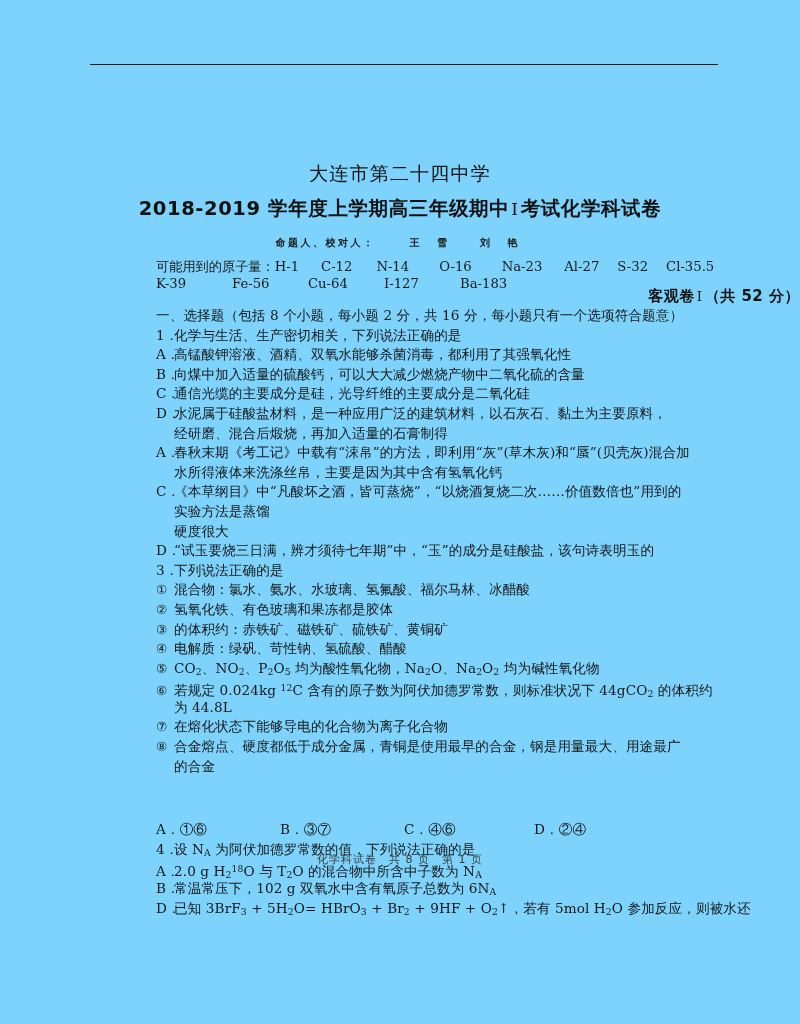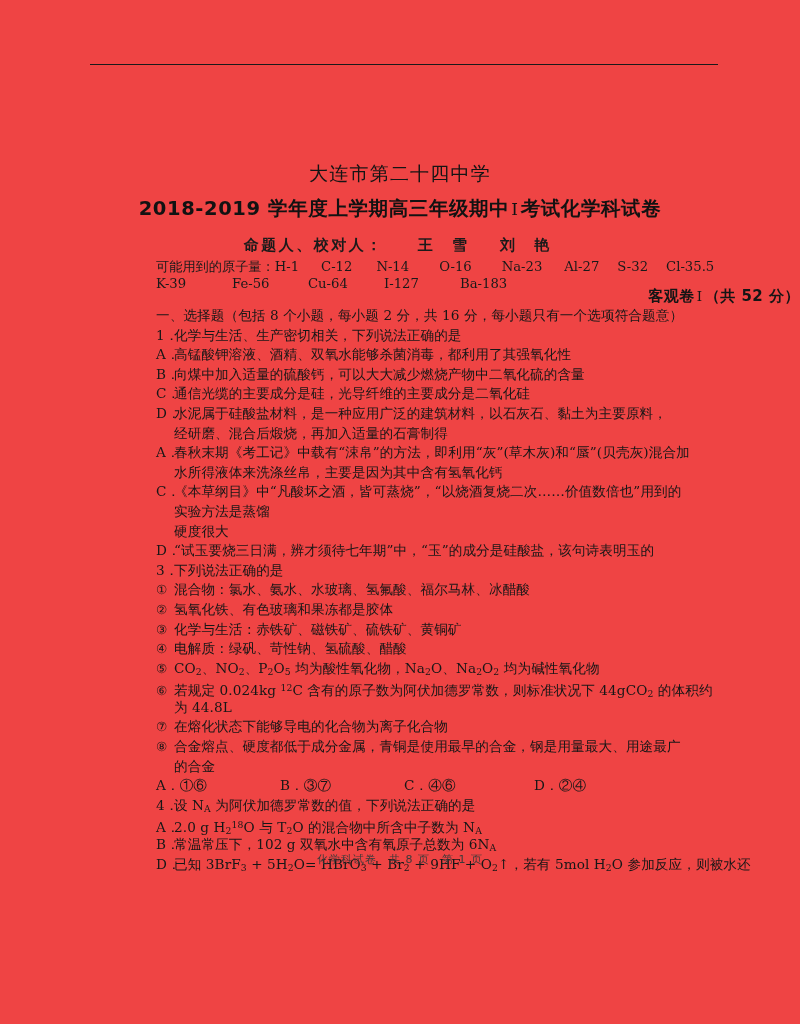--- a/index.html
+++ b/index.html
@@ -14,21 +14,21 @@
     font-family: "DejaVu Serif", "Liberation Serif", serif;
     color: #1b1b1b;
     overflow: hidden;
   }
 
   .page {
     position: absolute;
     left: 0; top: 0;
     width: 800px;
     height: 1024px;
-    background: #ef4444;
+    background: #7dd3fc;
   }
 
   
   .top-rule {
     position: absolute;
     left: 90px;
     top: 64px;
     width: 628px;
     height: 0;
     border-top: 1.6px solid #1a1a1a;
@@ -67,21 +67,21 @@
   }
 
   
   .authors {
     position: absolute;
     left: 0;
     top: 236px;
     width: 800px;
     text-align: center;
     font-family: "DejaVu Sans", "Liberation Sans", sans-serif;
-    font-size: 15px;
+    font-size: 10px;
     font-weight: bold;
     letter-spacing: 2.5px;
     color: #1a1a1a;
     white-space: nowrap;
   }
   .authors .gap-a { display: inline-block; width: 34px; }
   .authors .gap-b { display: inline-block; width: 26px; }
   .authors .nm { letter-spacing: 7px; }
 
   
@@ -159,20 +159,21 @@
     width: 18px;
     font-size: 12.6px;
   }
 
   sub { font-size: 0.68em; vertical-align: -0.22em; }
   sup { font-size: 0.68em; vertical-align: 0.42em; }
 
   .opt-row {
     white-space: nowrap;
     height: 19.6px;
+    margin-top: 44px;
   }
   .opt-row .o {
     display: inline-block;
   }
   .opt-row .oA { width: 124px; }
   .opt-row .oB { width: 124px; }
   .opt-row .oC { width: 130px; }
 
   
   .footer {
@@ -222,21 +223,21 @@
     <div class="ln"><span class="lead">A．</span><span>春秋末期《考工记》中载有“涑帛”的方法，即利用“灰”(草木灰)和“蜃”(贝壳灰)混合加</span></div>
     <div class="ln indent">水所得液体来洗涤丝帛，主要是因为其中含有氢氧化钙</div>
     <div class="ln"><span class="lead">C．</span><span>《本草纲目》中“凡酸坏之酒，皆可蒸烧”，“以烧酒复烧二次……价值数倍也”用到的</span></div>
     <div class="ln indent">实验方法是蒸馏</div>
     <div class="ln indent">硬度很大</div>
     <div class="ln"><span class="lead">D．</span><span>“试玉要烧三日满，辨才须待七年期”中，“玉”的成分是硅酸盐，该句诗表明玉的</span></div>
 
     <div class="ln"><span class="lead-n">3．</span><span>下列说法正确的是</span></div>
     <div class="ln"><span class="circ">①</span><span>混合物：氯水、氨水、水玻璃、氢氟酸、福尔马林、冰醋酸</span></div>
     <div class="ln"><span class="circ">②</span><span>氢氧化铁、有色玻璃和果冻都是胶体</span></div>
-    <div class="ln"><span class="circ">③</span><span>化学与生活：赤铁矿、磁铁矿、硫铁矿、黄铜矿</span></div>
+    <div class="ln"><span class="circ">③</span><span>的体积约：赤铁矿、磁铁矿、硫铁矿、黄铜矿</span></div>
     <div class="ln"><span class="circ">④</span><span>电解质：绿矾、苛性钠、氢硫酸、醋酸</span></div>
     <div class="ln"><span class="circ">⑤</span><span>CO<sub>2</sub>、NO<sub>2</sub>、P<sub>2</sub>O<sub>5</sub> 均为酸性氧化物，Na<sub>2</sub>O、Na<sub>2</sub>O<sub>2</sub> 均为碱性氧化物</span></div>
     <div class="ln"><span class="circ">⑥</span><span>若规定 0.024kg <sup>12</sup>C 含有的原子数为阿伏加德罗常数，则标准状况下 44gCO<sub>2</sub> 的体积约</span></div>
     <div class="ln indent">为 44.8L</div>
     <div class="ln"><span class="circ">⑦</span><span>在熔化状态下能够导电的化合物为离子化合物</span></div>
     <div class="ln"><span class="circ">⑧</span><span>合金熔点、硬度都低于成分金属，青铜是使用最早的合金，钢是用量最大、用途最广</span></div>
     <div class="ln indent">的合金</div>
 
     <div class="opt-row"><span class="o oA"><span>A．</span><span>①⑥</span></span><span class="o oB"><span>B．</span><span>③⑦</span></span><span class="o oC"><span>C．</span><span>④⑥</span></span><span class="o"><span>D．</span><span>②④</span></span></div>
 

